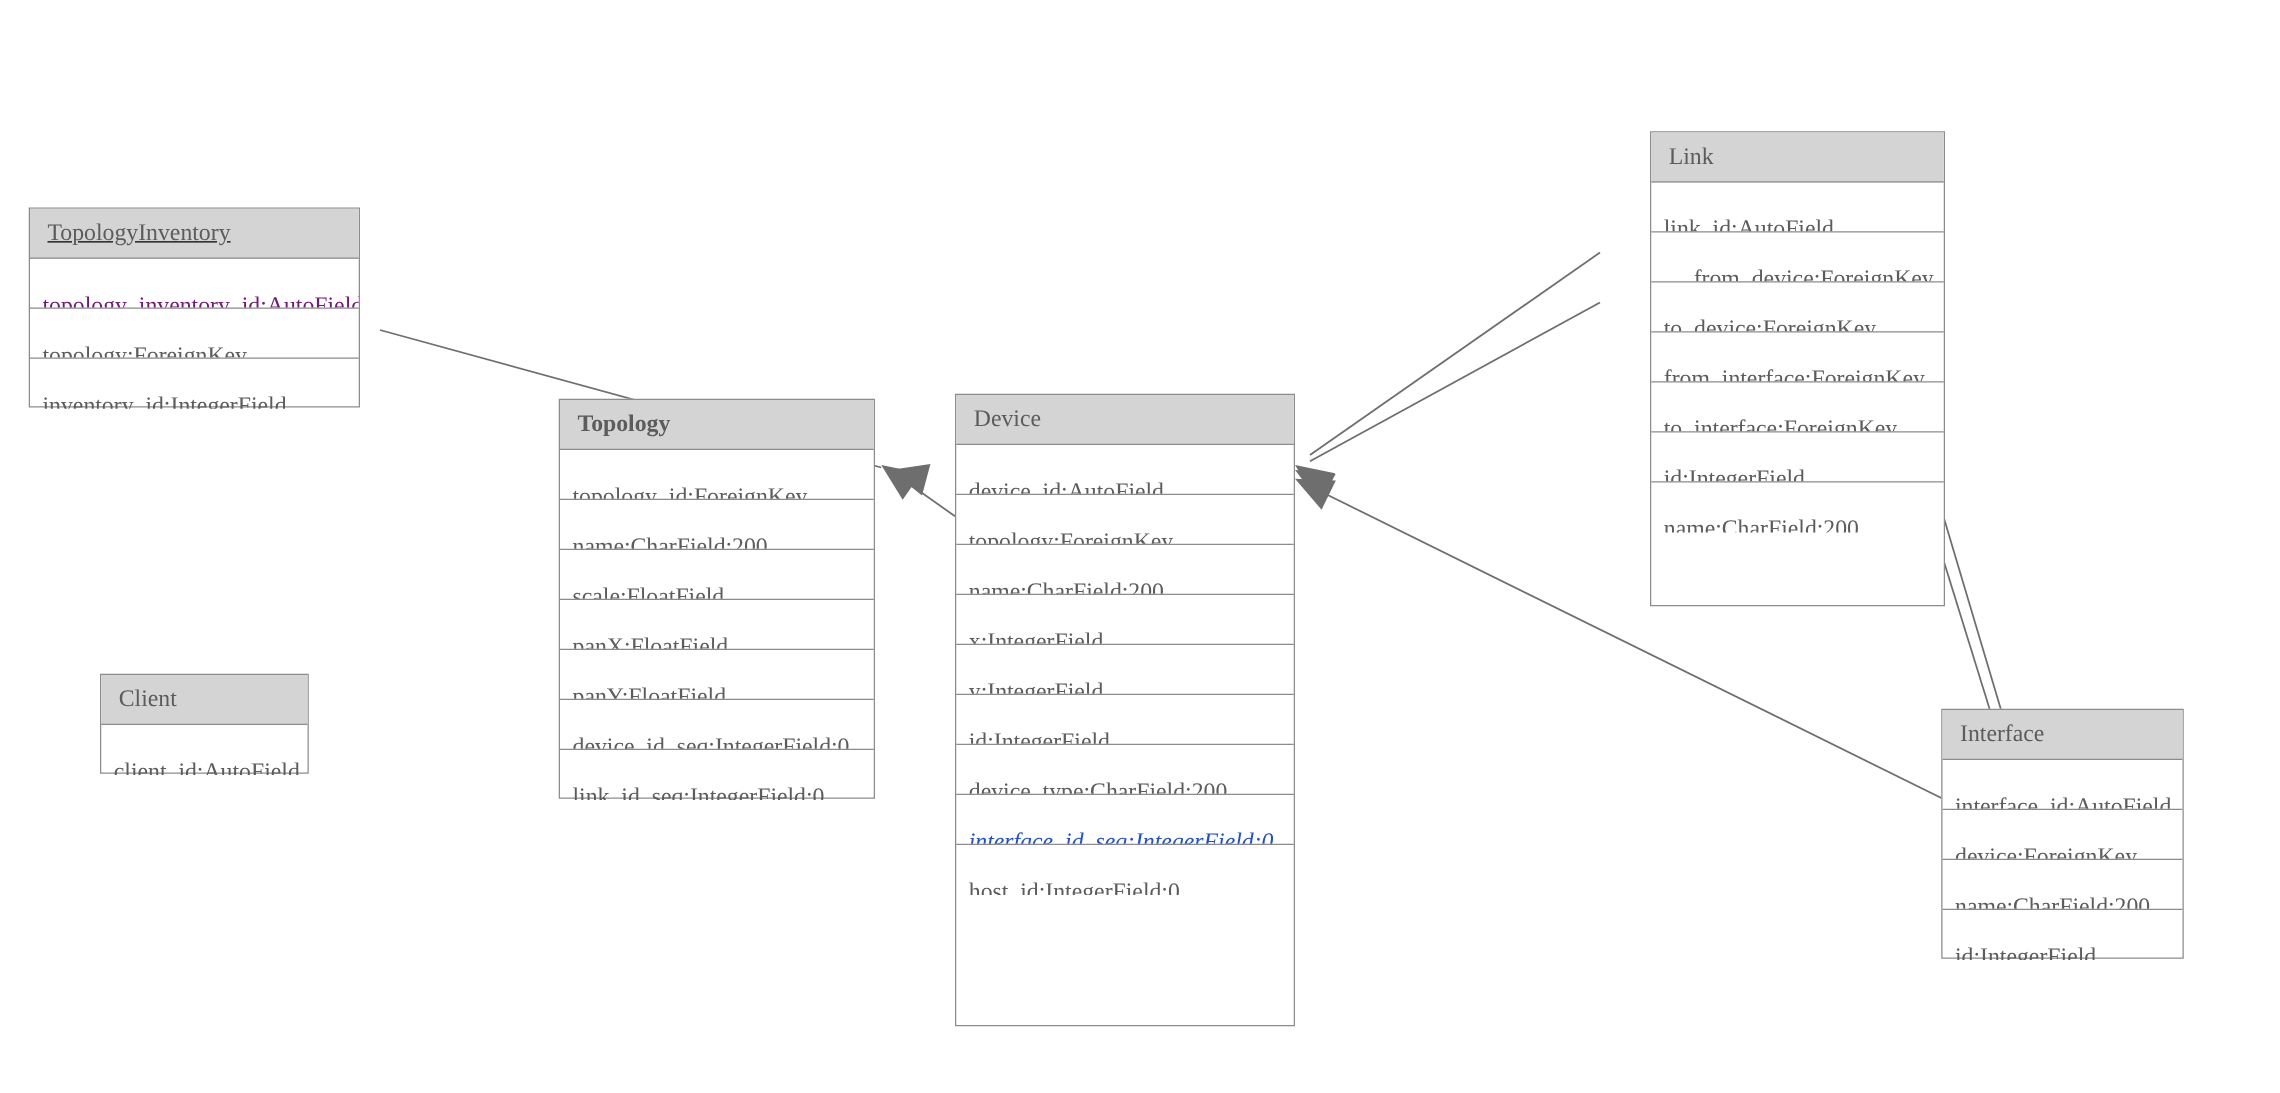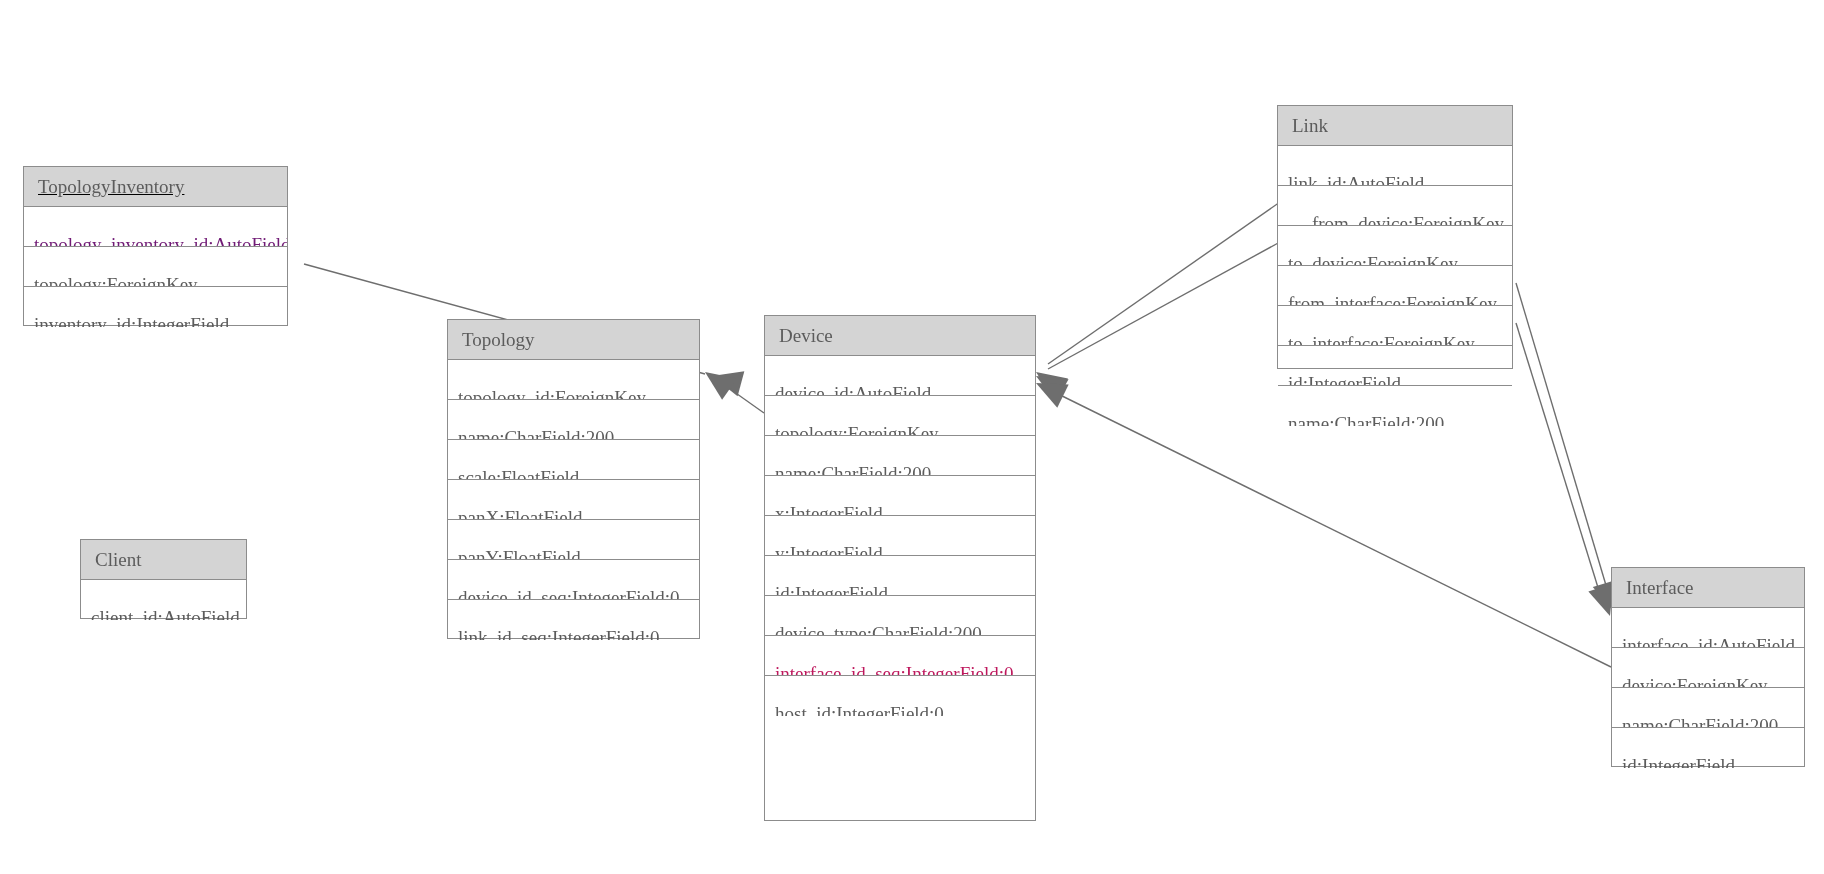--- a/index.html
+++ b/index.html
@@ -98,52 +98,52 @@
         <div class="entity-header" style="background: rgb(212, 212, 212); border-bottom-color: rgb(140, 140, 140); color: rgb(92, 92, 92);">TopologyInventory</div>
         <div class="entity-row" style="border-bottom-color: rgb(140, 140, 140); color: #701a75;">topology_inventory_id:AutoField</div>
         <div class="entity-row" style="border-bottom-color: rgb(140, 140, 140); color: rgb(92, 92, 92);">topology:ForeignKey</div>
         <div class="entity-row" style="border-bottom-color: rgb(140, 140, 140); color: rgb(92, 92, 92);">inventory_id:IntegerField</div>
       </div>
       <div class="entity" style="left: 80px; top: 527px; width: 167px; height: 80px; border-color: rgb(140, 140, 140); margin-top: 12px;">
         <div class="entity-header" style="background: rgb(212, 212, 212); border-bottom-color: rgb(140, 140, 140); color: rgb(92, 92, 92);">Client</div>
         <div class="entity-row" style="border-bottom-color: rgb(140, 140, 140); color: rgb(92, 92, 92);">client_id:AutoField</div>
       </div>
       <div class="entity" style="left: 447px; top: 319px; width: 253px; height: 320px; border-color: rgb(140, 140, 140);">
-        <div class="entity-header" style="background: rgb(212, 212, 212); border-bottom-color: rgb(140, 140, 140); color: rgb(92, 92, 92);">Topology</div>
+        <div class="entity-header" style="background: rgb(212, 212, 212); border-bottom-color: rgb(140, 140, 140); color: rgb(92, 92, 92); font-weight: bold;">Topology</div>
         <div class="entity-row" style="border-bottom-color: rgb(140, 140, 140); color: rgb(92, 92, 92);">topology_id:ForeignKey</div>
         <div class="entity-row" style="border-bottom-color: rgb(140, 140, 140); color: rgb(92, 92, 92);">name:CharField:200</div>
         <div class="entity-row" style="border-bottom-color: rgb(140, 140, 140); color: rgb(92, 92, 92);">scale:FloatField</div>
         <div class="entity-row" style="border-bottom-color: rgb(140, 140, 140); color: rgb(92, 92, 92);">panX:FloatField</div>
         <div class="entity-row" style="border-bottom-color: rgb(140, 140, 140); color: rgb(92, 92, 92);">panY:FloatField</div>
         <div class="entity-row" style="border-bottom-color: rgb(140, 140, 140); color: rgb(92, 92, 92);">device_id_seq:IntegerField:0</div>
         <div class="entity-row" style="border-bottom-color: rgb(140, 140, 140); color: rgb(92, 92, 92);">link_id_seq:IntegerField:0</div>
       </div>
       <div class="entity" style="left: 764px; top: 315px; width: 272px; height: 506px; border-color: rgb(140, 140, 140);">
         <div class="entity-header" style="background: rgb(212, 212, 212); border-bottom-color: rgb(140, 140, 140); color: rgb(92, 92, 92);">Device</div>
         <div class="entity-row" style="border-bottom-color: rgb(140, 140, 140); color: rgb(92, 92, 92);">device_id:AutoField</div>
         <div class="entity-row" style="border-bottom-color: rgb(140, 140, 140); color: rgb(92, 92, 92);">topology:ForeignKey</div>
         <div class="entity-row" style="border-bottom-color: rgb(140, 140, 140); color: rgb(92, 92, 92);">name:CharField:200</div>
         <div class="entity-row" style="border-bottom-color: rgb(140, 140, 140); color: rgb(92, 92, 92);">x:IntegerField</div>
         <div class="entity-row" style="border-bottom-color: rgb(140, 140, 140); color: rgb(92, 92, 92);">y:IntegerField</div>
         <div class="entity-row" style="border-bottom-color: rgb(140, 140, 140); color: rgb(92, 92, 92);">id:IntegerField</div>
         <div class="entity-row" style="border-bottom-color: rgb(140, 140, 140); color: rgb(92, 92, 92);">device_type:CharField:200</div>
-        <div class="entity-row" style="border-bottom-color: rgb(140, 140, 140); color: #be185d;">interface_id_seq:IntegerField:0</div>
+        <div class="entity-row" style="border-bottom-color: rgb(140, 140, 140); color: #1d4ed8; font-style: italic;">interface_id_seq:IntegerField:0</div>
         <div class="entity-row" style="border-bottom-color: rgb(140, 140, 140); color: rgb(92, 92, 92);">host_id:IntegerField:0</div>
       </div>
-      <div class="entity" style="left: 1277px; top: 105px; width: 236px; height: 264px; border-color: rgb(140, 140, 140);">
+      <div class="entity" style="left: 1320px; top: 105px; width: 236px; height: 380px; border-color: rgb(140, 140, 140);">
         <div class="entity-header" style="background: rgb(212, 212, 212); border-bottom-color: rgb(140, 140, 140); color: rgb(92, 92, 92);">Link</div>
         <div class="entity-row" style="border-bottom-color: rgb(140, 140, 140); color: rgb(92, 92, 92);">link_id:AutoField</div>
         <div class="entity-row" style="border-bottom-color: rgb(140, 140, 140); color: rgb(92, 92, 92); text-align: right;">from_device:ForeignKey</div>
         <div class="entity-row" style="border-bottom-color: rgb(140, 140, 140); color: rgb(92, 92, 92);">to_device:ForeignKey</div>
         <div class="entity-row" style="border-bottom-color: rgb(140, 140, 140); color: rgb(92, 92, 92);">from_interface:ForeignKey</div>
         <div class="entity-row" style="border-bottom-color: rgb(140, 140, 140); color: rgb(92, 92, 92);">to_interface:ForeignKey</div>
         <div class="entity-row" style="border-bottom-color: rgb(140, 140, 140); color: rgb(92, 92, 92);">id:IntegerField</div>
         <div class="entity-row" style="border-bottom-color: rgb(140, 140, 140); color: rgb(92, 92, 92);">name:CharField:200</div>
       </div>
-      <div class="entity" style="left: 1611px; top: 567px; width: 194px; height: 200px; border-color: rgb(140, 140, 140);">
+      <div class="entity" style="left: 1553px; top: 567px; width: 194px; height: 200px; border-color: rgb(140, 140, 140);">
         <div class="entity-header" style="background: rgb(212, 212, 212); border-bottom-color: rgb(140, 140, 140); color: rgb(92, 92, 92);">Interface</div>
         <div class="entity-row" style="border-bottom-color: rgb(140, 140, 140); color: rgb(92, 92, 92);">interface_id:AutoField</div>
         <div class="entity-row" style="border-bottom-color: rgb(140, 140, 140); color: rgb(92, 92, 92);">device:ForeignKey</div>
         <div class="entity-row" style="border-bottom-color: rgb(140, 140, 140); color: rgb(92, 92, 92);">name:CharField:200</div>
         <div class="entity-row" style="border-bottom-color: rgb(140, 140, 140); color: rgb(92, 92, 92);">id:IntegerField</div>
       </div>
     </div>
 
 </div>
 

